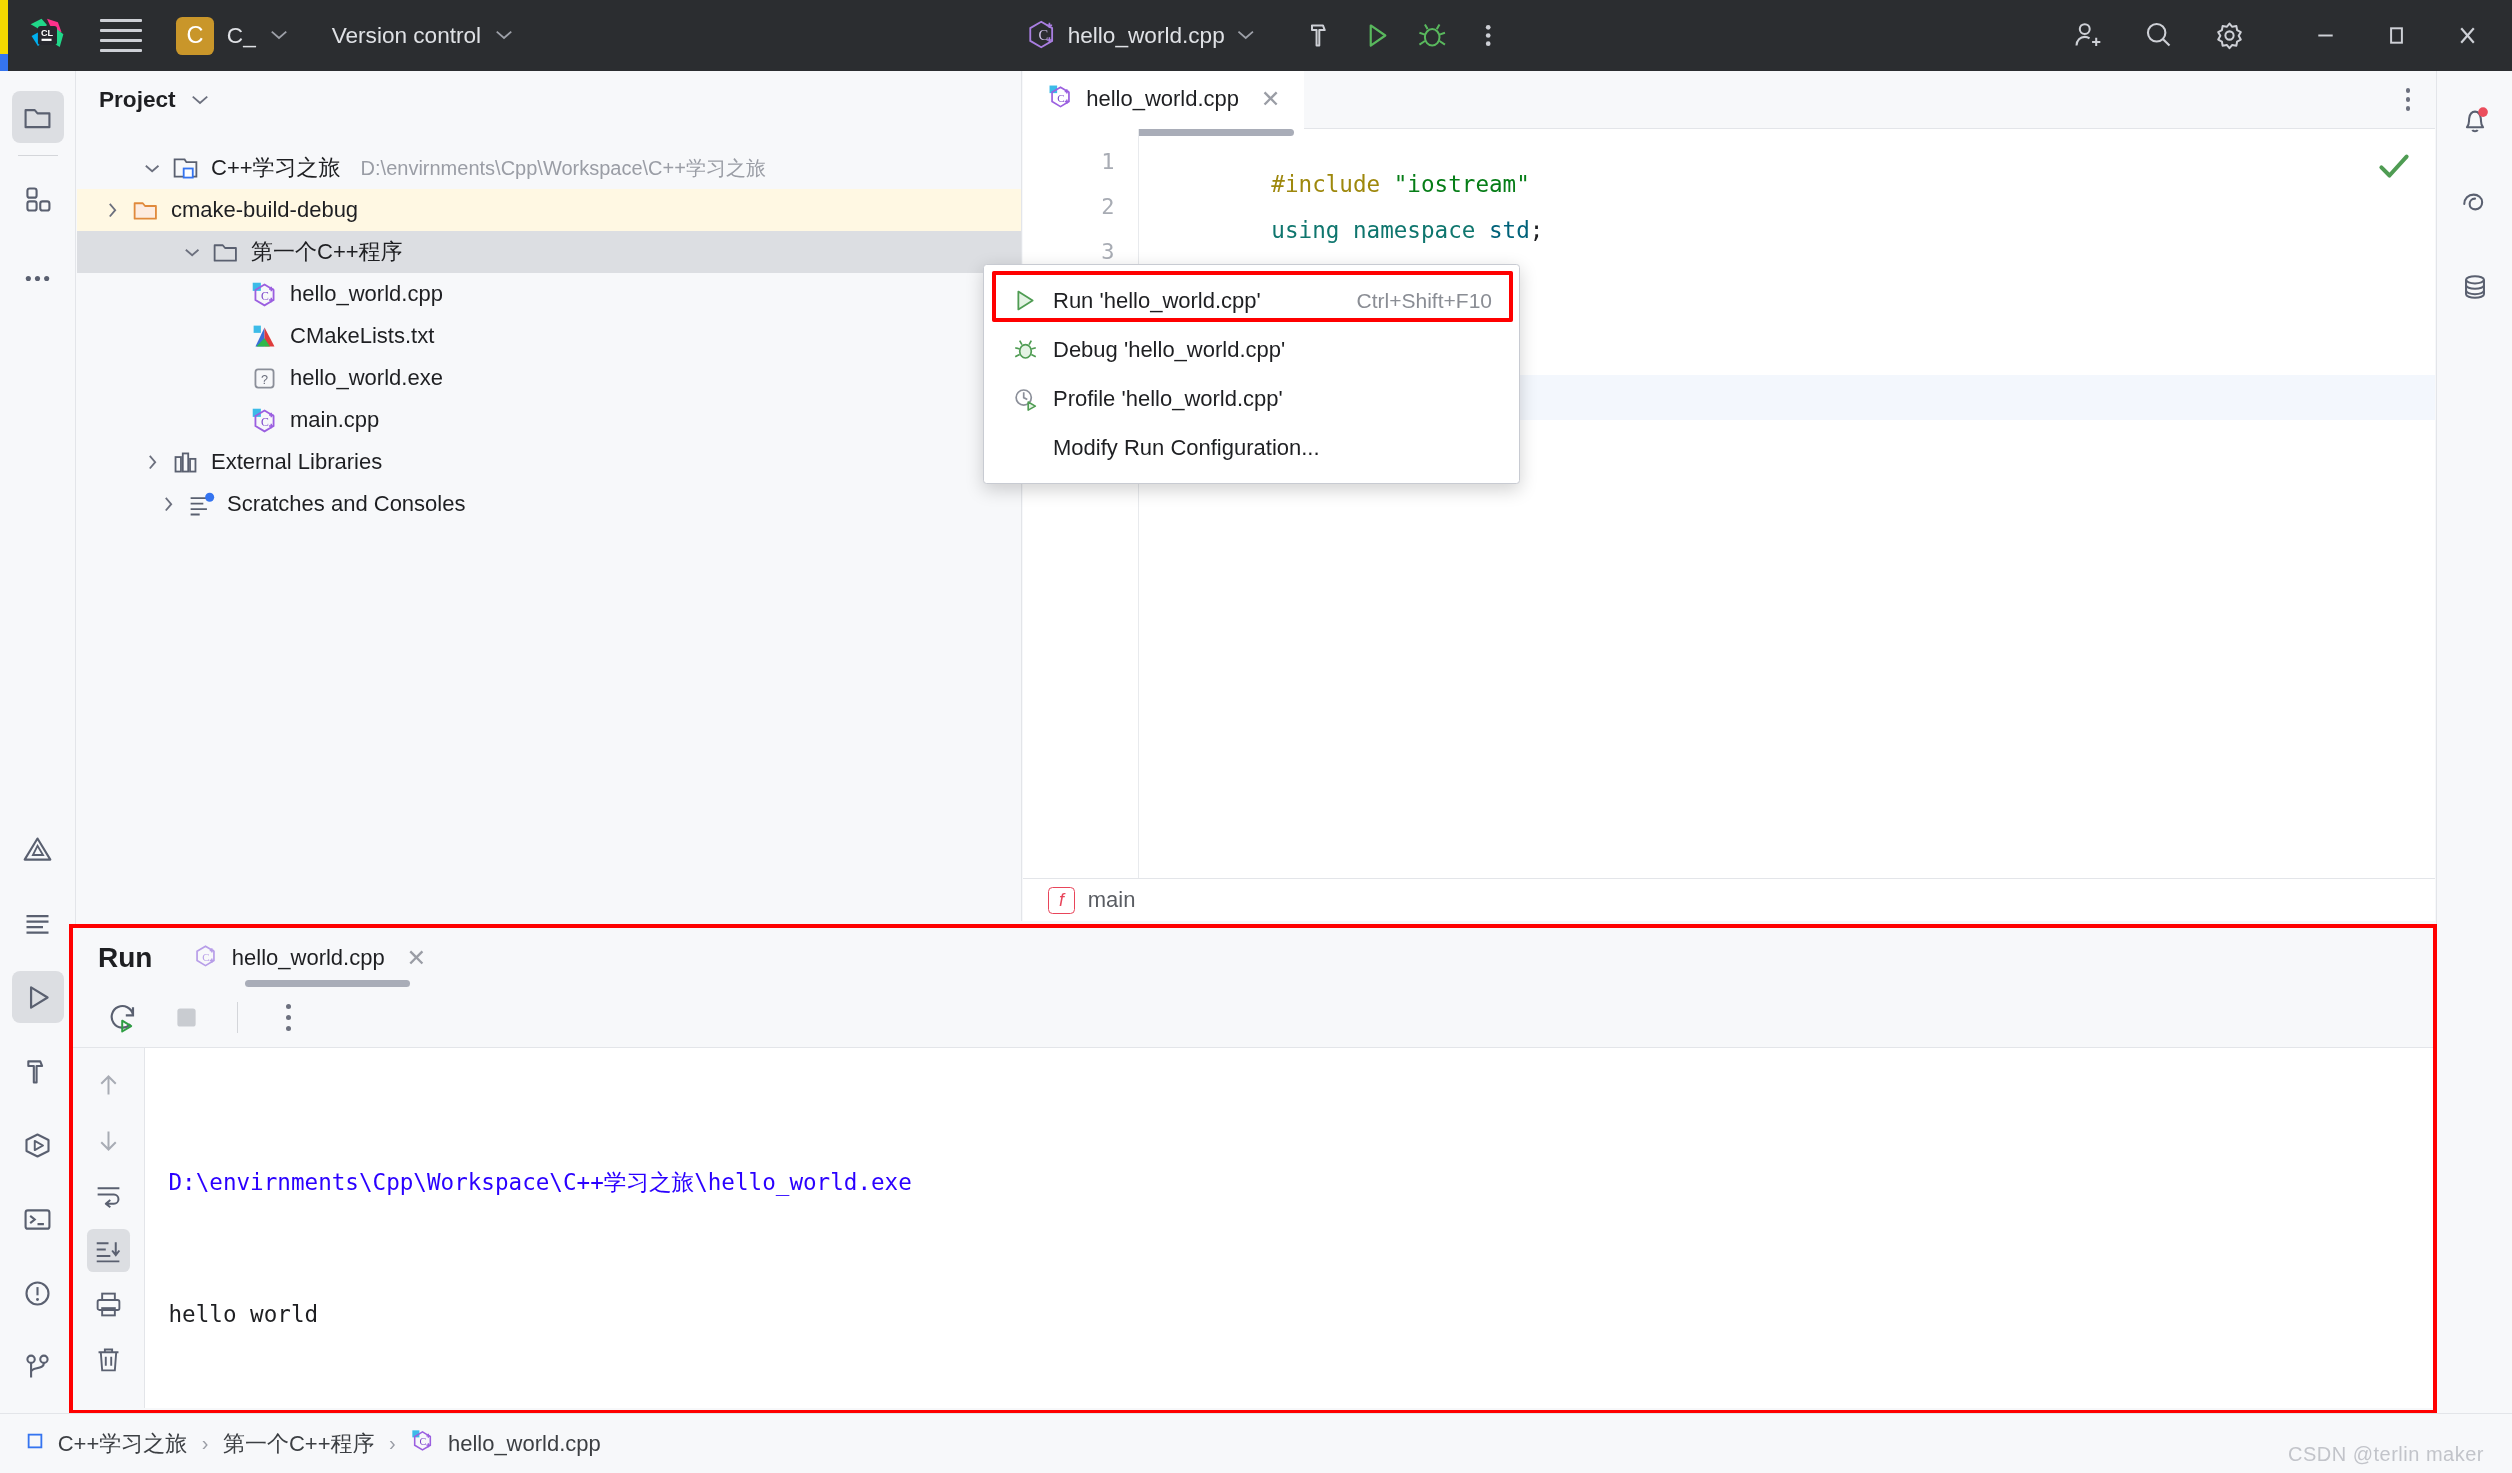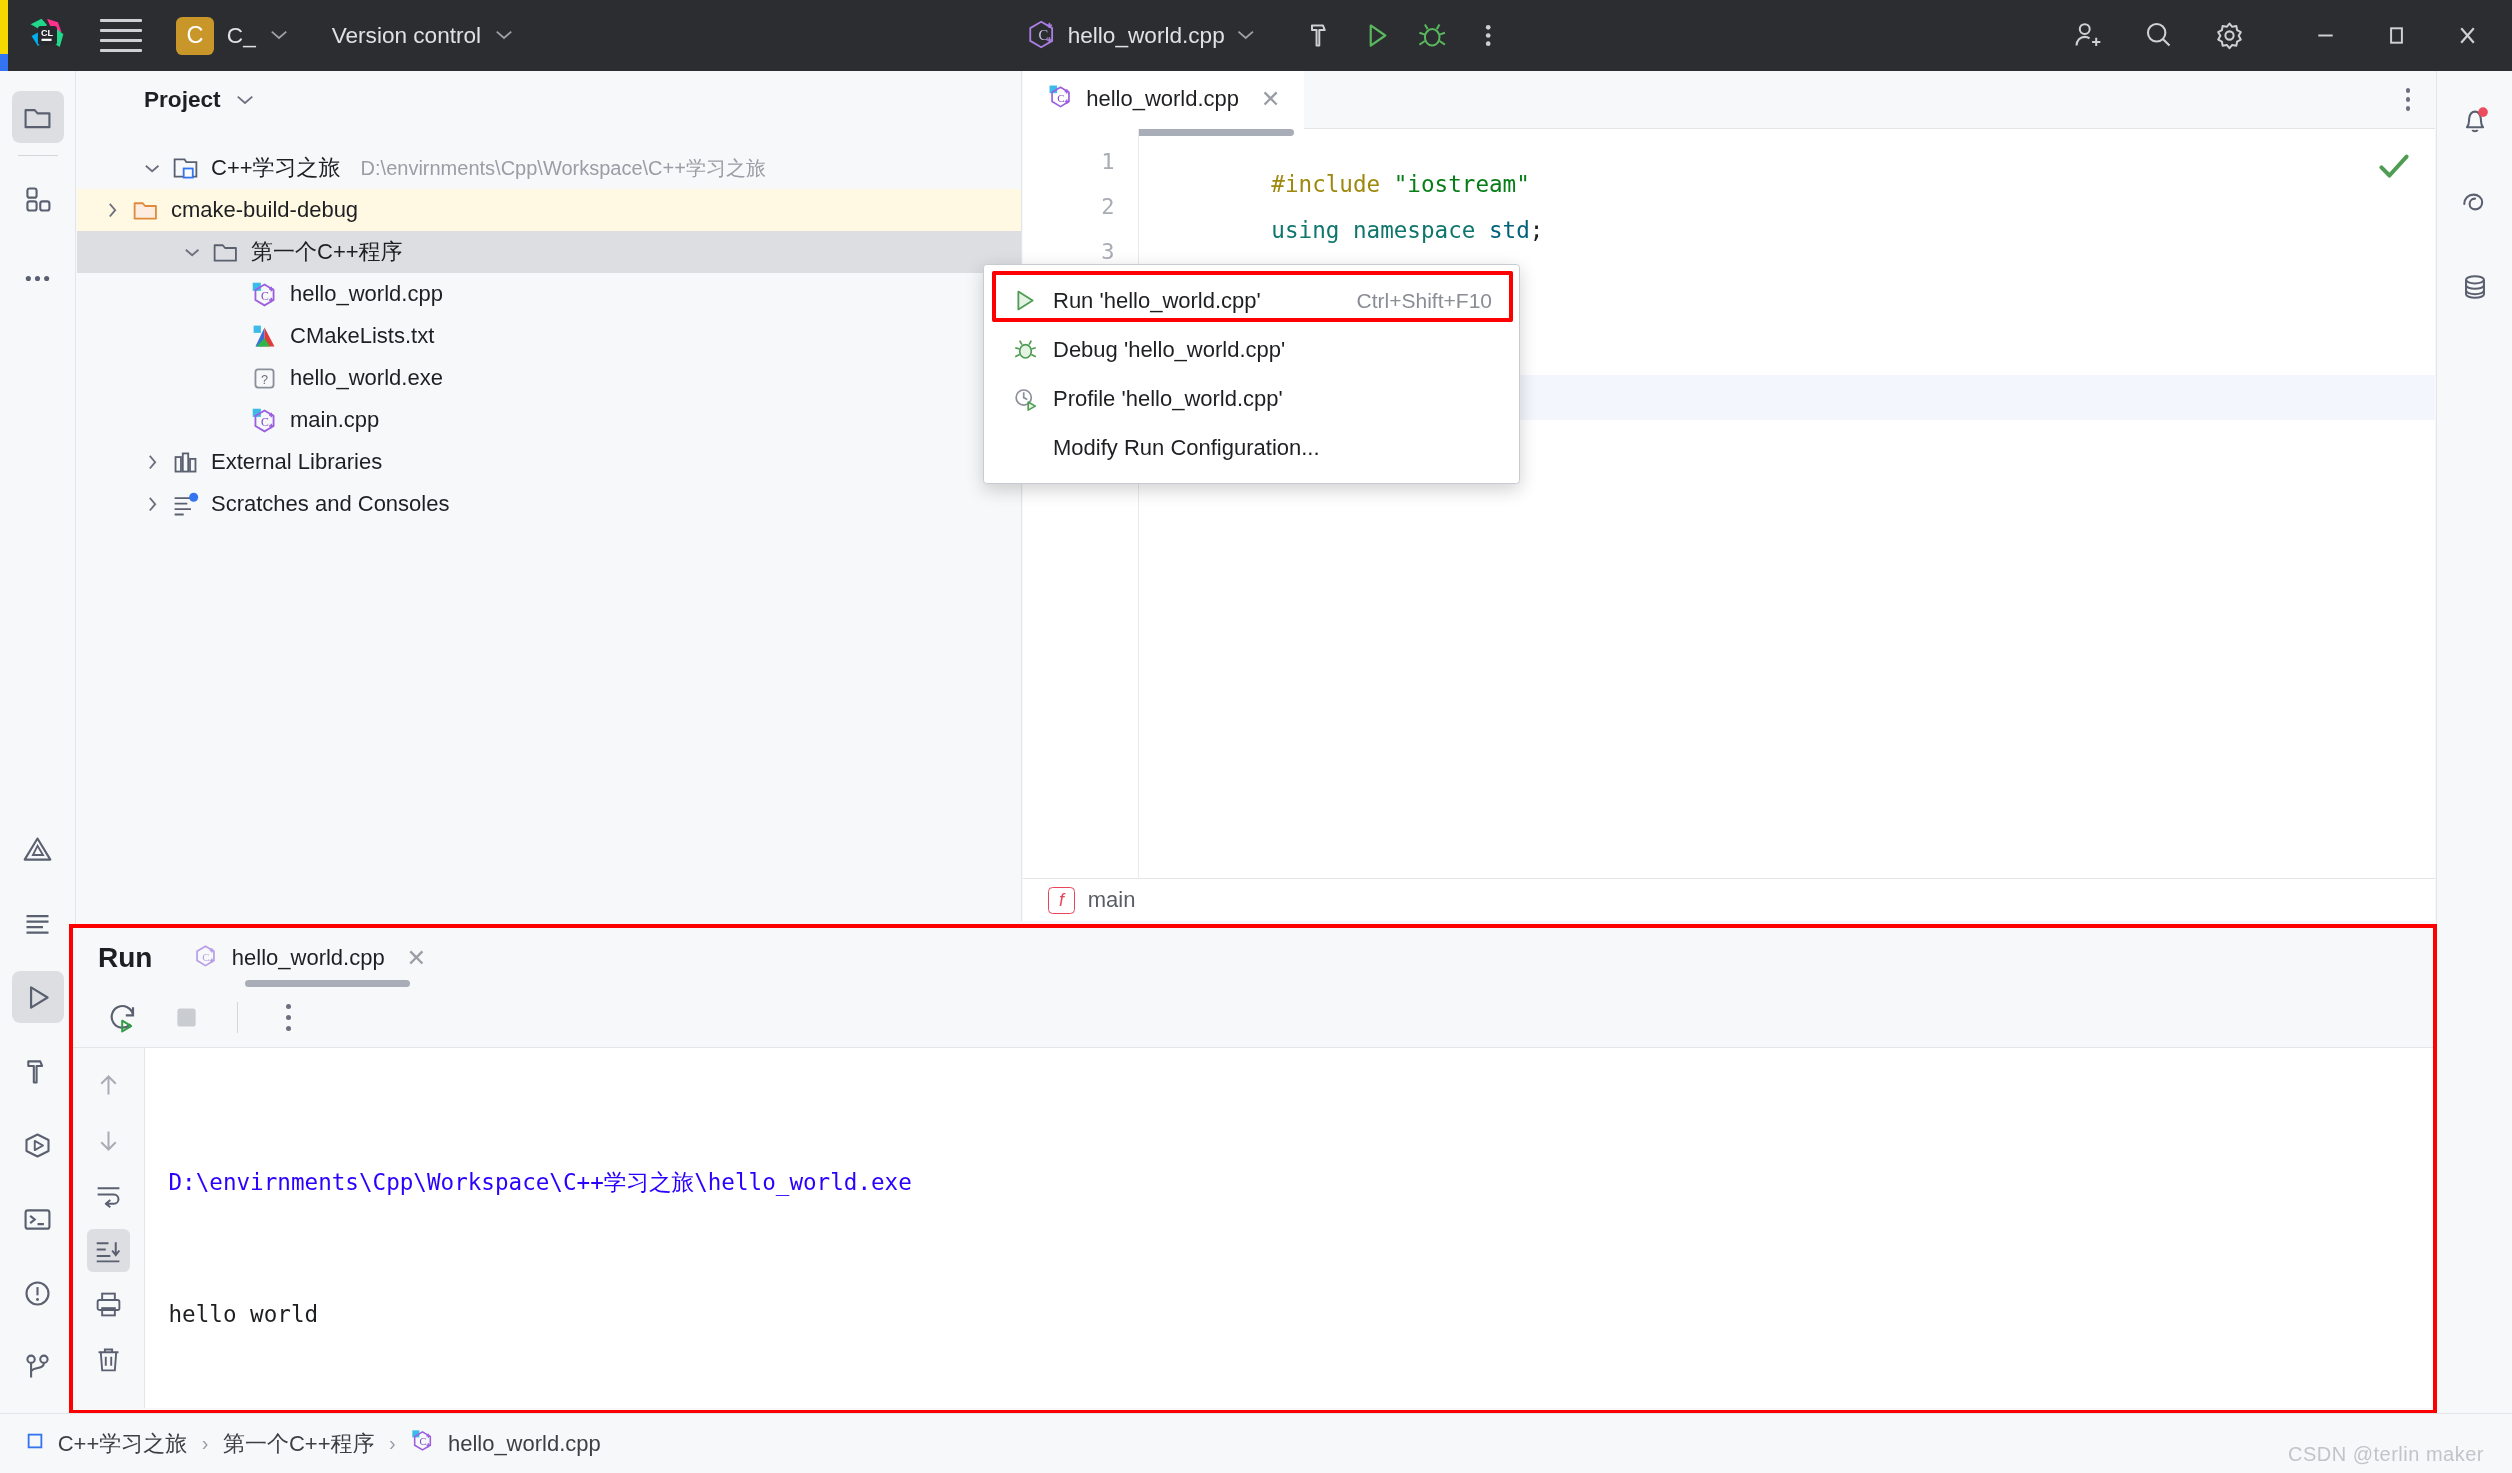--- a/index.html
+++ b/index.html
@@ -84,21 +84,21 @@
     background: #f7f8fa; border-left: 0.9px solid #e3e5e9;
     display: flex; flex-direction: column; align-items: center;
   }
 
   
   .projpanel {
     position: absolute; left: 77px; top: 71px; width: 945px; height: 850px;
     background: #f7f8fa; border-right: 0.9px solid #e3e5e9;
   }
   .proj-header {
-    height: 58px; display: flex; align-items: center; padding-left: 31px; gap: 14.5px; margin-left: 36px;
+    height: 58px; display: flex; align-items: center; padding-left: 22px; gap: 14.5px;
   }
   .proj-header .t { font-size: 22.6px; font-weight: 700; color: #1e1f22; }
   .tree { padding-top: 18px; font-size: 22px; color: #1e1f22; }
   .trow {
     display: flex; align-items: center; height: 42px; padding-left: 20px;
     cursor: pointer; white-space: nowrap;
   }
   .trow.hl-yellow { background: #fff8e3; }
   .trow.hl-gray { background: #dcdee2; }
   .twist { width: 31px; display:flex; align-items:center; justify-content:center;
@@ -595,21 +595,21 @@
       <span class="ticon">
         <svg width="29" height="29" viewBox="0 0 32 32">
           <rect x="5" y="10" width="6" height="16" fill="none" stroke="#5a6070" stroke-width="2"></rect>
           <rect x="13" y="6" width="6" height="20" fill="none" stroke="#5a6070" stroke-width="2"></rect>
           <rect x="21" y="12" width="6" height="14" fill="none" stroke="#5a6070" stroke-width="2"></rect>
         </svg>
       </span>
       <span class="tlabel">External Libraries</span>
     </div>
 
-    <div class="trow" style="padding-left:60px">
+    <div class="trow" style="padding-left:76px">
       <span class="twist">
         <svg width="11" height="16.3" viewBox="0 0 12 18">
             <path d="M3 2 L9 9 L3 16" stroke="#6c707e" stroke-width="2" fill="none"></path>
           </svg>
       </span>
       <span class="ticon">
         <svg width="29" height="29" viewBox="0 0 32 32">
           <path d="M4 9 H24 M4 15 H18 M4 21 H22 M4 27 H14" stroke="#5a6070" stroke-width="2"></path>
           <circle cx="25" cy="8" r="5" fill="#3574f0"></circle>
         </svg>

